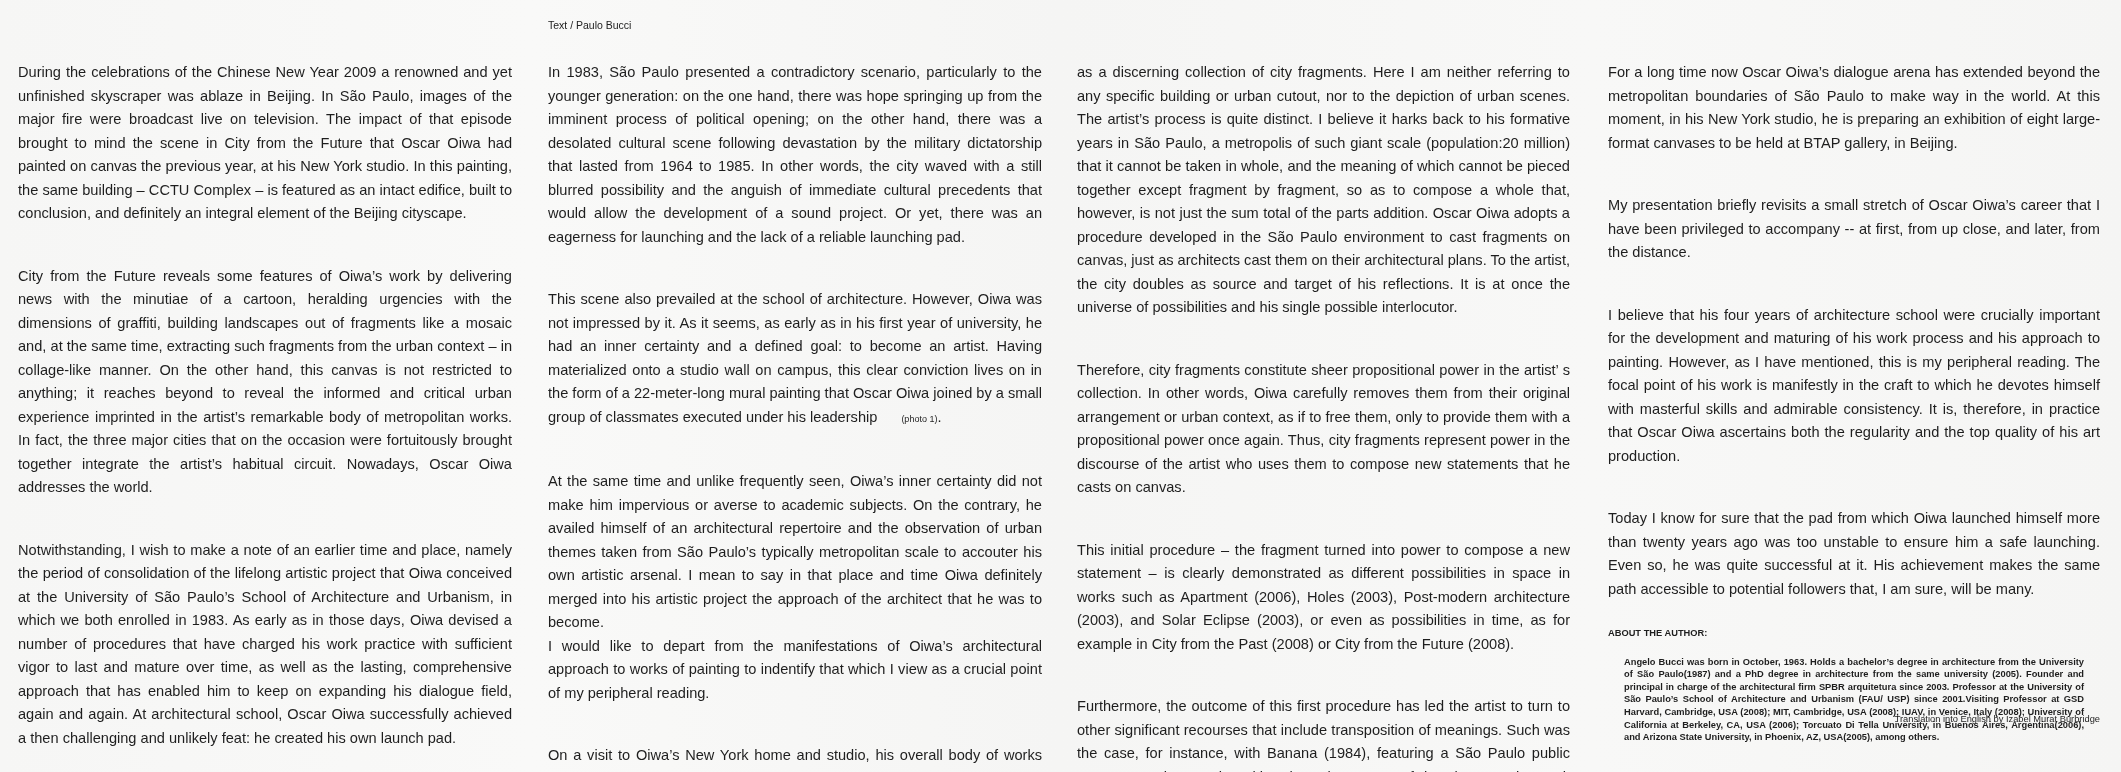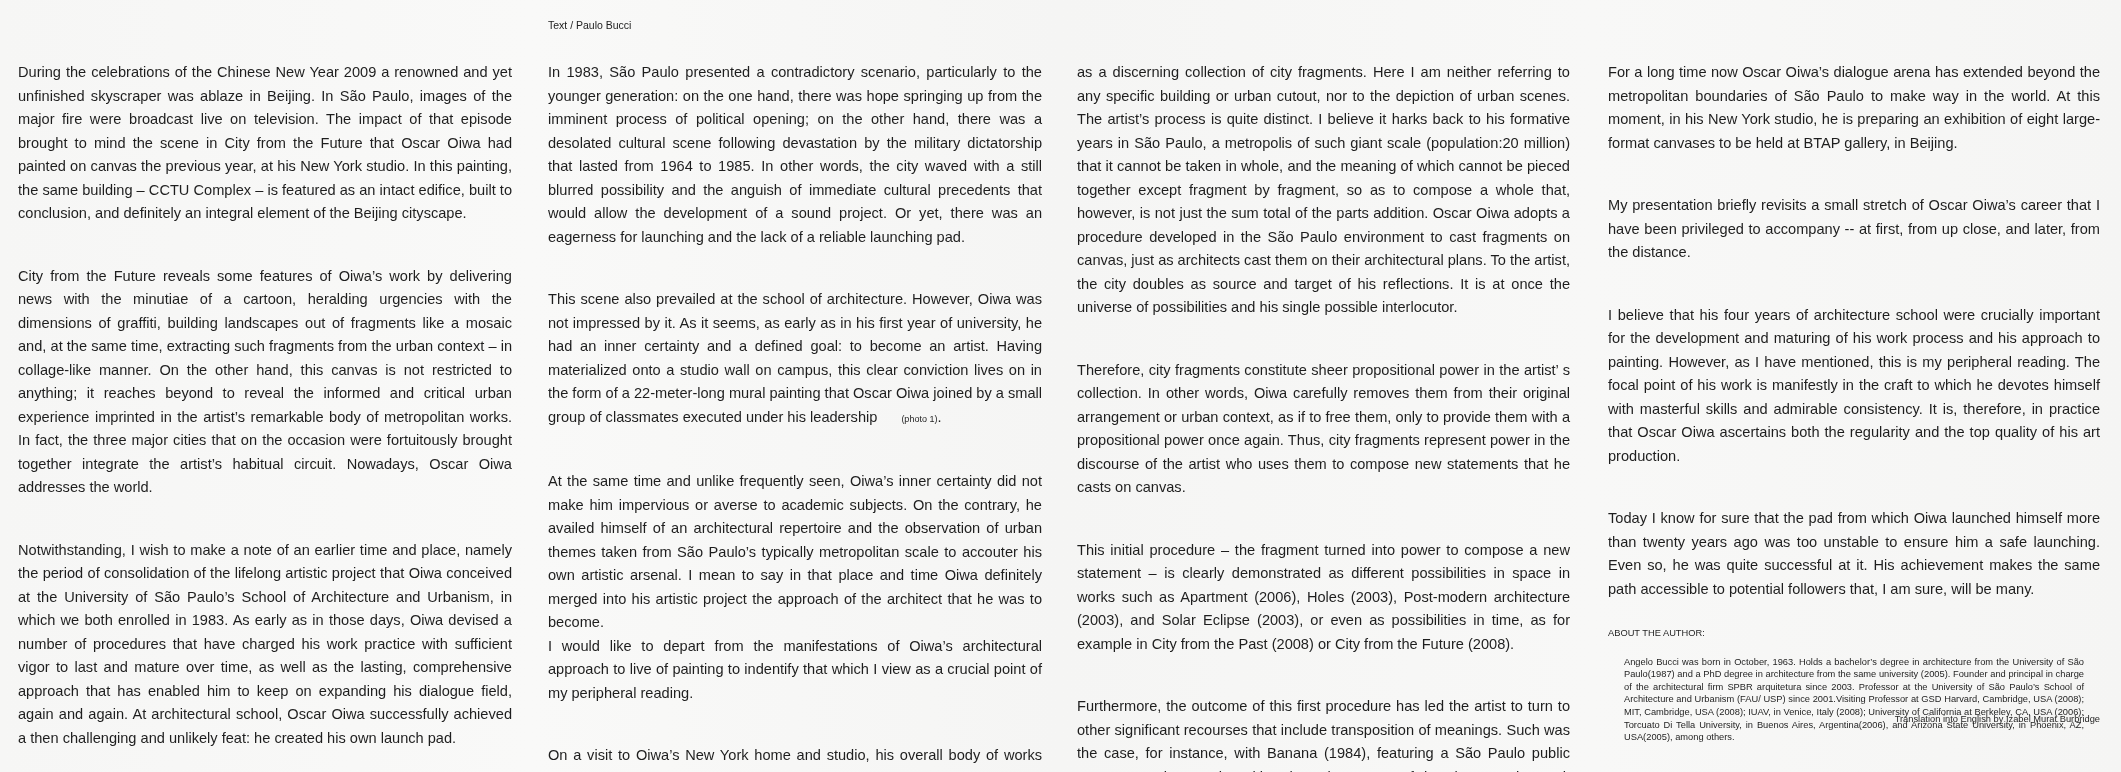--- a/index.html
+++ b/index.html
@@ -35,20 +35,21 @@
   .col p.gap { margin-top: 39px; }
   #col1 { left: 18px; top: 61px; }
   #col2 { left: 548px; top: 61px; }
   #col3 { left: 1077px; top: 61px; width: 493px; }
   #col4 { left: 1608px; top: 61px; width: 492px; }
   .photo-ref { font-size: 9px; padding-left: 24px; }
   .about {
     position: absolute; left: 1608px; top: 627px; width: 492px;
     font-size: 9.3px; line-height: 12.6px; text-align: justify;
     color: #1e1e1e;
+    font-weight: bold;
   }
   .about-head { margin: 0; }
   .about-body { margin: 16px; }
   .translation {
     position: absolute; right: 21px; top: 714px;
     font-size: 9.3px; color: #1e1e1e; white-space: nowrap;
   }
 </style>
 </head>
 <body>
@@ -60,21 +61,21 @@
   <div class="col" id="col1">
     <p>During the celebrations of the Chinese New Year 2009 a renowned and yet unfinished skyscraper was ablaze in Beijing. In São Paulo, images of the major fire were broadcast live on television. The impact of that episode brought to mind the scene in City from the Future that Oscar Oiwa had painted on canvas the previous year, at his New York studio. In this painting, the same building – CCTU Complex – is featured as an intact edifice, built to conclusion, and definitely an integral element of the Beijing cityscape.</p>
     <p class="gap">City from the Future reveals some features of Oiwa’s work by delivering news with the minutiae of a cartoon, heralding urgencies with the dimensions of graffiti, building landscapes out of fragments like a mosaic and, at the same time, extracting such fragments from the urban context – in collage-like manner. On the other hand, this canvas is not restricted to anything; it reaches beyond to reveal the informed and critical urban experience imprinted in the artist’s remarkable body of metropolitan works. In fact, the three major cities that on the occasion were fortuitously brought together integrate the artist’s habitual circuit. Nowadays, Oscar Oiwa addresses the world.</p>
     <p class="gap">Notwithstanding, I wish to make a note of an earlier time and place, namely the period of consolidation of the lifelong artistic project that Oiwa conceived at the University of São Paulo’s School of Architecture and Urbanism, in which we both enrolled in 1983. As early as in those days, Oiwa devised a number of procedures that have charged his work practice with sufficient vigor to last and mature over time, as well as the lasting, comprehensive approach that has enabled him to keep on expanding his dialogue field, again and again. At architectural school, Oscar Oiwa successfully achieved a then challenging and unlikely feat: he created his own launch pad.</p>
   </div>
 
   <div class="col" id="col2">
     <p>In 1983, São Paulo presented a contradictory scenario, particularly to the younger generation: on the one hand, there was hope springing up from the imminent process of political opening; on the other hand, there was a desolated cultural scene following devastation by the military dictatorship that lasted from 1964 to 1985. In other words, the city waved with a still blurred possibility and the anguish of immediate cultural precedents that would allow the development of a sound project. Or yet, there was an eagerness for launching and the lack of a reliable launching pad.</p>
     <p class="gap"><span>This scene also prevailed at the school of architecture. However, Oiwa was not impressed by it. As it seems, as early as in his first year of university, he had an inner certainty and a defined goal: to become an artist. Having materialized onto a studio wall on campus, this clear conviction lives on in the form of a 22-meter-long mural painting that Oscar Oiwa joined by a small group of classmates executed under his leadership</span><span class="photo-ref">(photo 1)</span><span>.</span></p>
     <p class="gap">At the same time and unlike frequently seen, Oiwa’s inner certainty did not make him impervious or averse to academic subjects. On the contrary, he availed himself of an architectural repertoire and the observation of urban themes taken from São Paulo’s typically metropolitan scale to accouter his own artistic arsenal. I mean to say in that place and time Oiwa definitely merged into his artistic project the approach of the architect that he was to become.</p>
-    <p>I would like to depart from the manifestations of Oiwa’s architectural approach to live of painting to indentify that which I view as a crucial point of my peripheral reading.</p>
+    <p>I would like to depart from the manifestations of Oiwa’s architectural approach to works of painting to indentify that which I view as a crucial point of my peripheral reading.</p>
     <p class="gap">On a visit to Oiwa’s New York home and studio, his overall body of works that include paintings in progress and finished pictures may be leadership</p>
   </div>
 
   <div class="col" id="col3">
     <p>as a discerning collection of city fragments. Here I am neither referring to any specific building or urban cutout, nor to the depiction of urban scenes. The artist’s process is quite distinct. I believe it harks back to his formative years in São Paulo, a metropolis of such giant scale (population:20 million) that it cannot be taken in whole, and the meaning of which cannot be pieced together except fragment by fragment, so as to compose a whole that, however, is not just the sum total of the parts addition. Oscar Oiwa adopts a procedure developed in the São Paulo environment to cast fragments on canvas, just as architects cast them on their architectural plans. To the artist, the city doubles as source and target of his reflections. It is at once the universe of possibilities and his single possible interlocutor.</p>
     <p class="gap">Therefore, city fragments constitute sheer propositional power in the artist’ s collection. In other words, Oiwa carefully removes them from their original arrangement or urban context, as if to free them, only to provide them with a propositional power once again. Thus, city fragments represent power in the discourse of the artist who uses them to compose new statements that he casts on canvas.</p>
     <p class="gap">This initial procedure – the fragment turned into power to compose a new statement – is clearly demonstrated as different possibilities in space in works such as Apartment (2006), Holes (2003), Post-modern architecture (2003), and Solar Eclipse (2003), or even as possibilities in time, as for example in City from the Past (2008) or City from the Future (2008).</p>
     <p class="gap">Furthermore, the outcome of this first procedure has led the artist to turn to other significant recourses that include transposition of meanings. Such was the case, for instance, with Banana (1984), featuring a São Paulo public square  as a banana by taking the color pattern of the elements that took over its space in haphazard manner; Dog = 10 m3 air by day (1994-5), in which a dog is shown next to a balloon representing the daily amount of air it consumes; WWW.Com (2004), featuring a meat market in which</p>
   </div>
 

